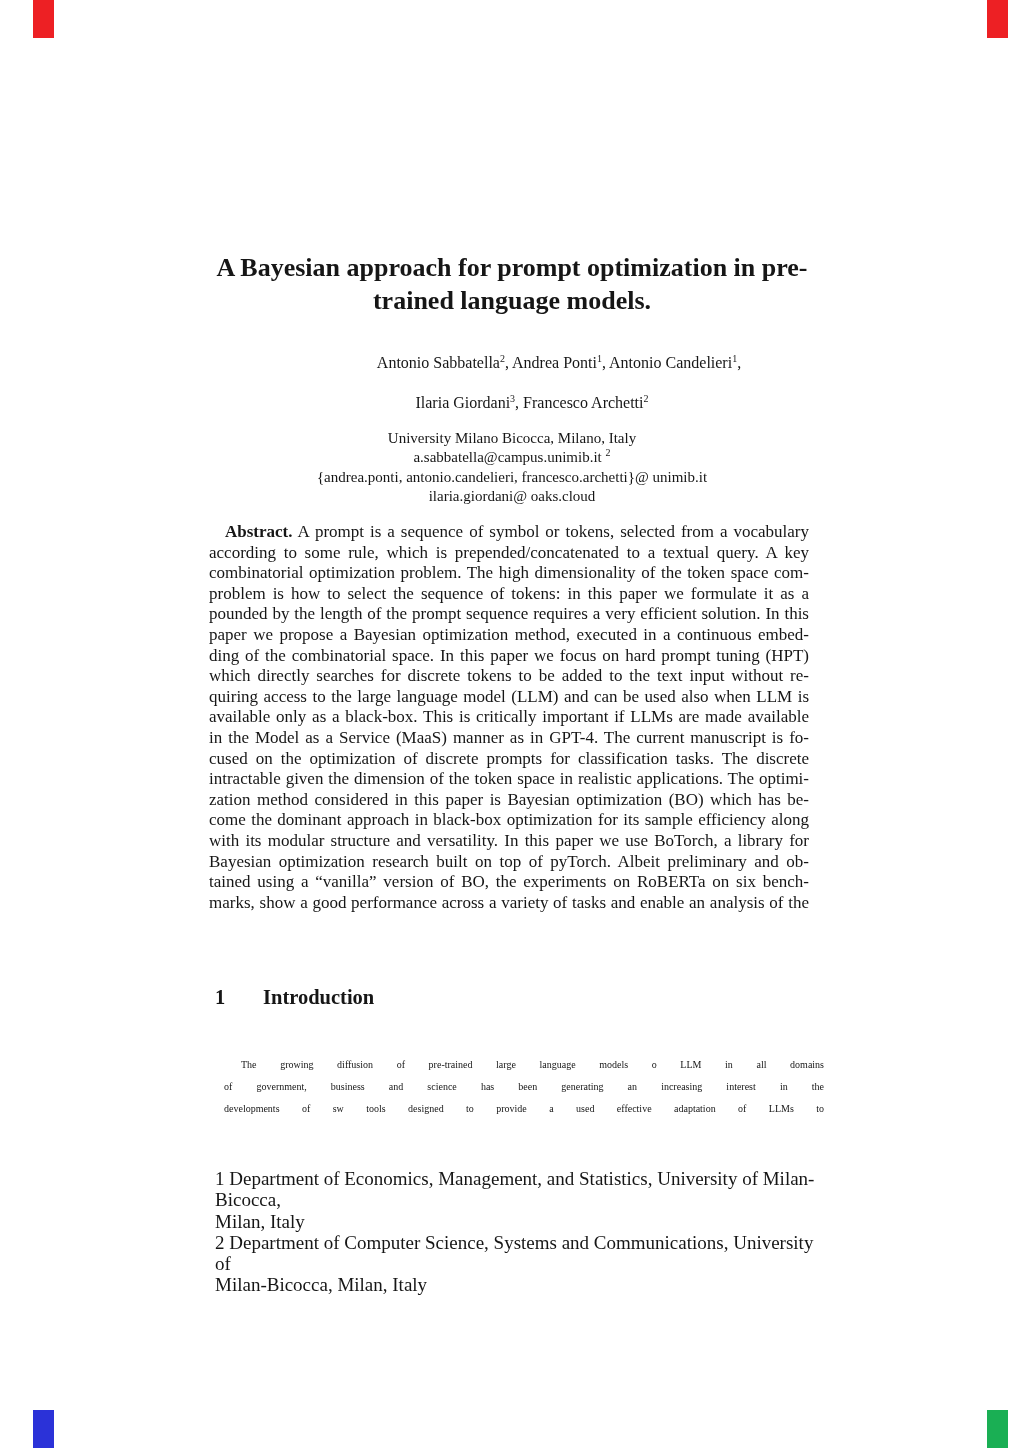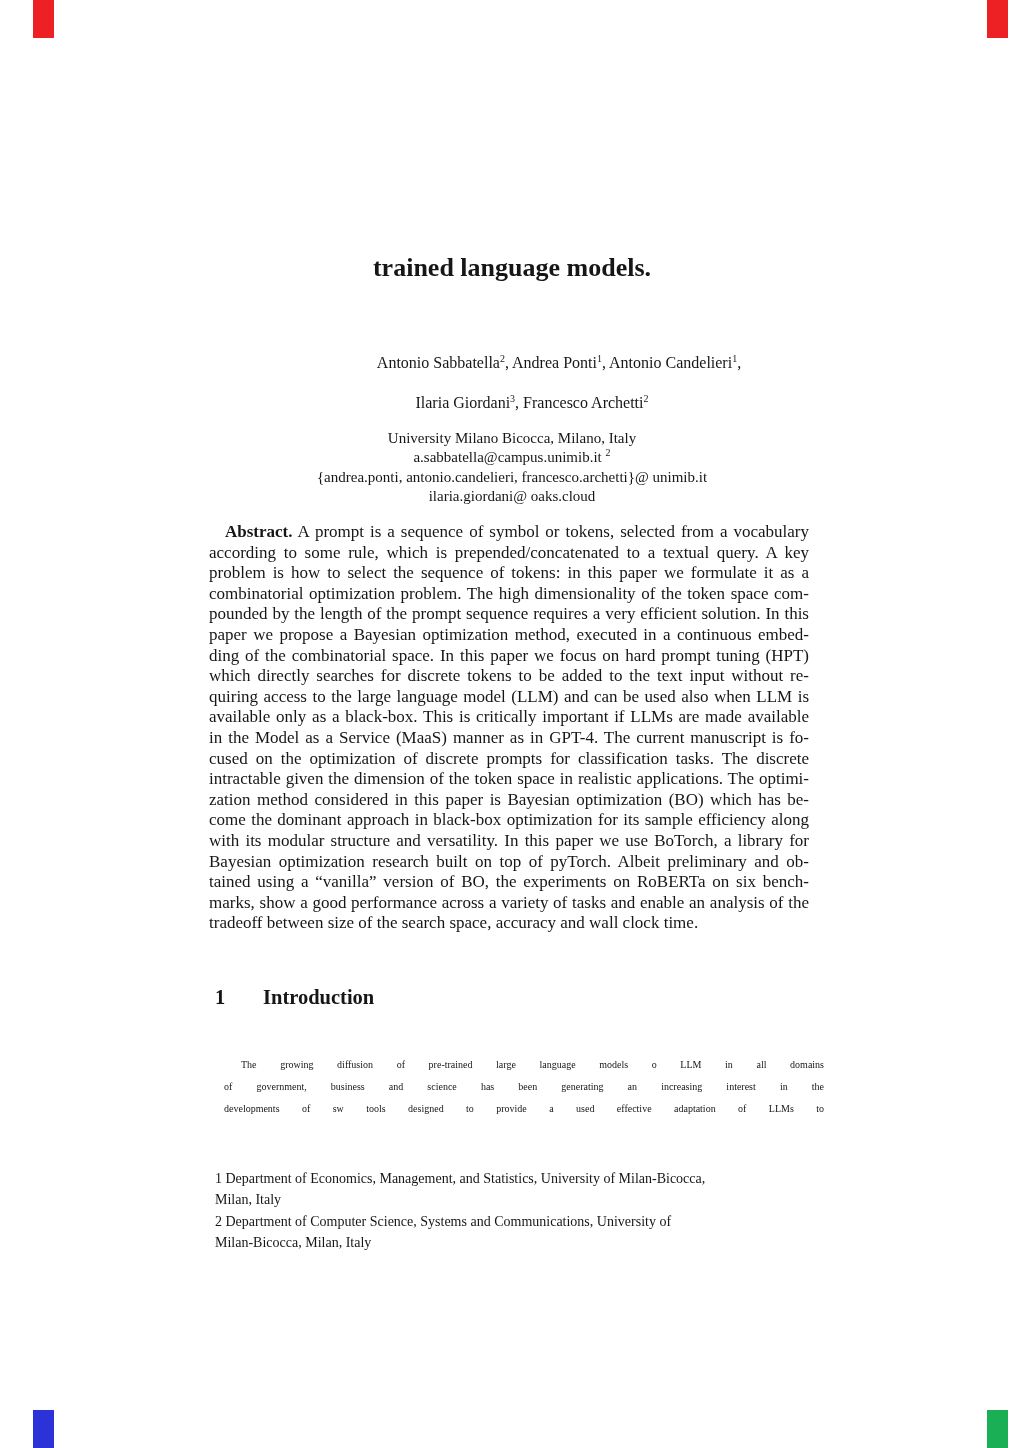--- a/index.html
+++ b/index.html
@@ -52,69 +52,69 @@
   .sec-num { display: inline-block; width: 48px; }
 
   .intro-block {
     position: absolute; left: 224px; top: 1054px; width: 600px;
     font-size: 10px; line-height: 21.8px;
   }
   .intro-block .indent1 { padding-left: 17px; }
 
   .footnotes-block {
     position: absolute; left: 215px; top: 1168px; width: 600px;
-    font-size: 14px; line-height: 21.3px; text-align: left;
+    font-size: 19px; line-height: 21.3px; text-align: left;
   }
 </style>
 </head>
 <body>
 
 <div class="page">
 
   <div class="mark mark-tl" style="background: rgb(237, 32, 36);"></div>
   <div class="mark mark-tr" style="background: rgb(237, 32, 36);"></div>
   <div class="mark mark-bl" style="background: rgb(43, 50, 216);"></div>
   <div class="mark mark-br" style="background: rgb(26, 175, 84);"></div>
 
   <div class="title-block">
+    <div>A Bayesian approach for prompt optimization in pre-</div>
     <div>trained language models.</div>
   </div>
 
   <div class="authors-line authors-1"><span>Antonio Sabbatella</span><sup>2</sup><span>, Andrea Ponti</span><sup>1</sup><span>, Antonio Candelieri</span><sup>1</sup><span>,</span></div>
 
   <div class="authors-line authors-2"><span>Ilaria Giordani</span><sup>3</sup><span>, Francesco Archetti</span><sup>2</sup></div>
 
   <div class="affil-block">
     <div>University Milano Bicocca, Milano, Italy</div>
     <div><span>a.sabbatella@campus.unimib.it</span> <sup>2</sup></div>
     <div>{andrea.ponti,  antonio.candelieri, francesco.archetti}@ unimib.it</div>
     <div>ilaria.giordani@ oaks.cloud</div>
   </div>
 
   <div class="abstract-block">
     <div class="jline indent1"><b>Abstract.</b><span> A prompt is a sequence of symbol or tokens, selected from a vocabulary</span></div>
     <div class="jline">according to some rule, which is prepended/concatenated to a textual query. A key</div>
+    <div class="jline">combinatorial optimization problem. The high dimensionality of the token space com-</div>
     <div class="jline">problem is how to select the sequence of tokens: in this paper we formulate it as a</div>
-    <div class="jline">combinatorial optimization problem. The high dimensionality of the token space com-</div>
     <div class="jline">pounded by the length of the prompt sequence requires a very efficient solution. In this</div>
     <div class="jline">paper we propose a Bayesian optimization method, executed in a continuous embed-</div>
     <div class="jline">ding of the combinatorial space. In this paper we focus on hard prompt tuning (HPT)</div>
     <div class="jline">which directly searches for discrete tokens to be added to the text input without re-</div>
     <div class="jline">quiring access to the large language model (LLM) and can be used also when LLM is</div>
     <div class="jline">available only as a black-box. This is critically important if LLMs are made available</div>
     <div class="jline">in the Model as a Service (MaaS) manner as in GPT-4. The current manuscript is fo-</div>
     <div class="jline">cused on the optimization of discrete prompts for classification tasks. The discrete</div>
     <div class="jline">intractable given the dimension of the token space in realistic applications. The optimi-</div>
     <div class="jline">zation method considered in this paper is Bayesian optimization (BO) which has be-</div>
     <div class="jline">come the dominant approach in black-box optimization for its sample efficiency along</div>
     <div class="jline">with its modular structure and versatility. In this paper we use BoTorch, a library for</div>
     <div class="jline">Bayesian optimization research built on top of pyTorch. Albeit preliminary and ob-</div>
     <div class="jline">tained using a “vanilla” version of BO, the experiments on RoBERTa on six bench-</div>
     <div class="jline">marks, show a good performance across a variety of tasks and enable an analysis of the</div>
-    <div class="tleft">tradeoff between size of the search space, accuracy and wall clock time.</div>
   </div>
 
   <div class="section-heading"><span class="sec-num">1</span><span>Introduction</span></div>
 
   <div class="intro-block">
     <div class="jline indent1">The growing diffusion of pre-trained large language models o LLM in all domains</div>
     <div class="jline">of government, business and science has been generating an increasing interest in the</div>
     <div class="jline">developments of sw tools designed to provide a used effective adaptation of LLMs to</div>
   </div>
 

